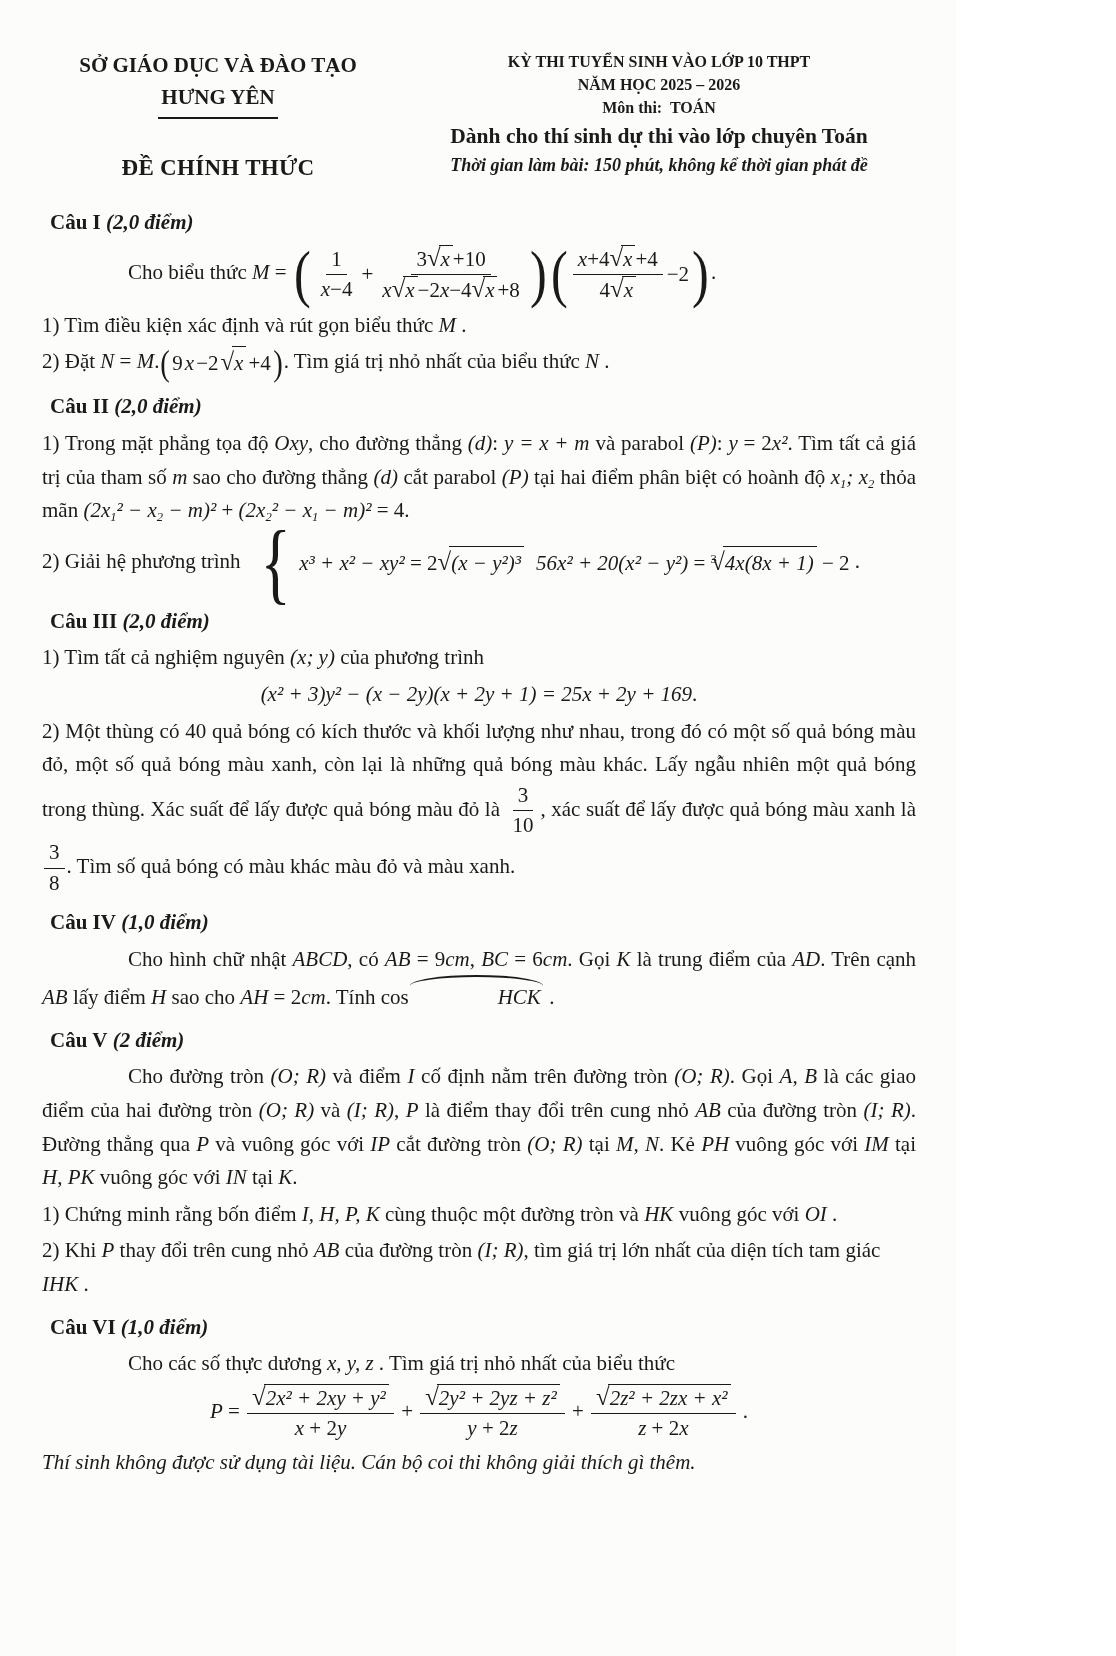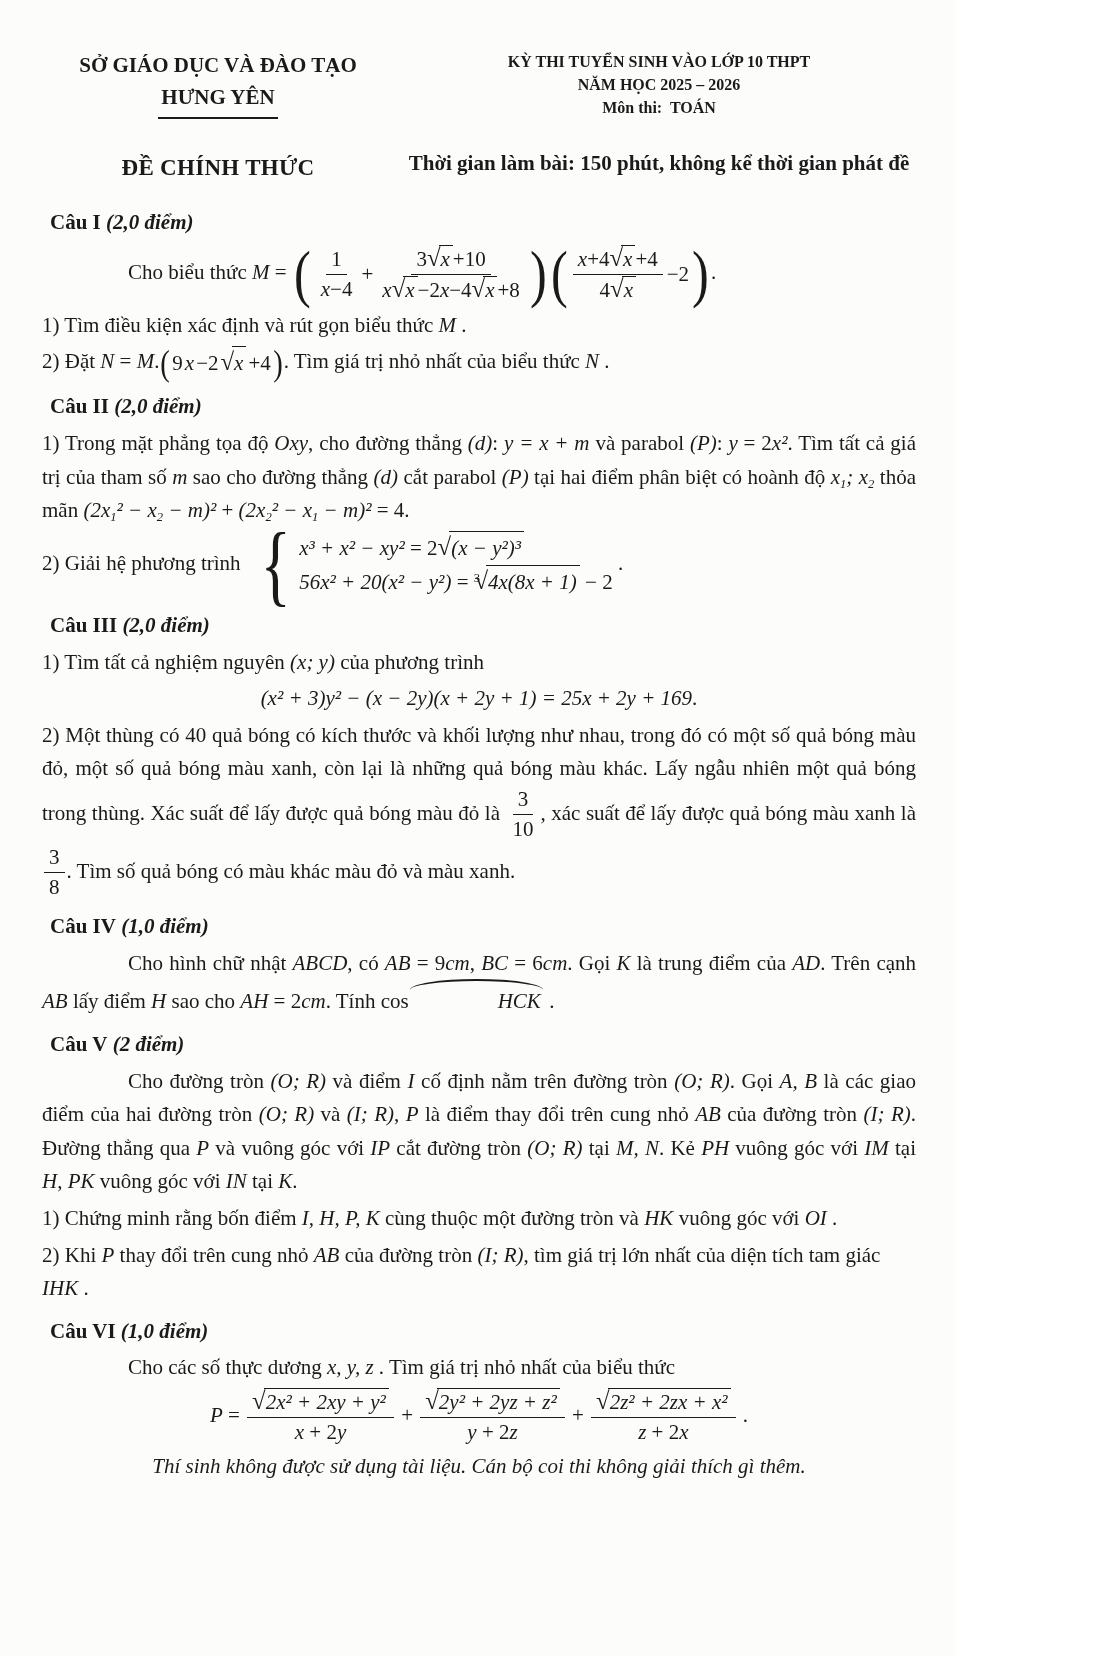--- a/index.html
+++ b/index.html
@@ -12,21 +12,21 @@
   }
   
   .hdr{display:flex;line-height:1.45;}
   .hdr-left{width:352px;text-align:center;font-weight:bold;flex:none;}
   .hl1{font-size:21px;}
   .hl2{display:inline-block;border-bottom:2.2px solid #1a1a1a;padding:0 3px 4px;font-size:21px;margin-top:2px;}
   .hl3{font-size:23px;margin-top:32px;letter-spacing:0.3px;}
   .hdr-right{flex:1;text-align:center;font-weight:bold;padding-left:8px;}
   .hr1,.hr2,.hr3{font-size:16px;}
   .hr4{font-size:21.5px;margin-top:1px;}
-  .hr5{font-size:21px;margin-top:28px;}
+  .hr5{font-size:18px;font-style:italic;}
   
   .doc{margin-top:22px;}
   .q-heading{margin:9px 8px 2px;font-weight:bold;}
   .qh-points{font-style:italic;}
   .para{margin:3px 0;}
   .indent{text-indent:86px;}
   .justify{text-align:justify;}
   .center{text-align:center;text-indent:0;}
   .it{font-style:italic;}
   sub.sb{font-size:0.6em;font-style:italic;line-height:0;vertical-align:-0.3em;}
@@ -40,46 +40,47 @@
   .msqrt .surd{font-size:1.18em;line-height:1;margin-right:-2px;}
   .msqrt .radicand{border-top:1.6px solid currentColor;padding:0 3px 0 2px;}
   .msqrt .ridx{font-size:0.6em;position:relative;top:-0.55em;margin-right:-0.45em;}
   
   .mparen{display:inline-flex;align-items:center;vertical-align:middle;text-indent:0;}
   .mparen .pg{line-height:1;transform:scaleX(0.8);font-weight:400;}
   .mparen .pbody{display:inline-flex;align-items:center;gap:2px;padding:0 1px;}
   
   .msys{display:inline-flex;align-items:center;vertical-align:middle;margin-left:8px;text-indent:0;}
   .msys .brace{font-size:4.3em;line-height:0.72;transform:scaleX(0.7);font-weight:300;margin-right:2px;}
-  .msys .rows{display:inline-flex;flex-direction:column;gap:0;text-align:left;}
+  .msys .rows{display:inline-flex;flex-direction:row;gap:12px;text-align:left;}
   .msys .row{white-space:nowrap;}
   
   .mhat{position:relative;display:inline-block;padding:5px 3px 0;}
   .mhat::before{content:"";position:absolute;left:1px;right:1px;top:-1px;height:9px;
     border-top:2px solid currentColor;border-radius:50% 50% 0 0 / 100% 100% 0 0;}
   
   .footer-end{text-align:center;font-weight:bold;margin-top:14px;letter-spacing:0.5px;}
-  .footer-note{text-align:center;font-style:italic;margin-top:4px;font-family:Liberation Serif, serif;}
+  .footer-note{font-style:italic;margin-top:4px;font-family:Liberation Serif, serif;}
 </style>
 </head>
 <body>
 
 <div class="page">
   <div class="hdr">
     <div class="hdr-left">
       <div class="hl1">SỞ GIÁO DỤC VÀ ĐÀO TẠO</div>
       <div>
         <span class="hl2">HƯNG YÊN</span>
       </div>
       <div class="hl3">ĐỀ CHÍNH THỨC</div>
     </div>
     <div class="hdr-right">
       <div class="hr1">KỲ THI TUYỂN SINH VÀO LỚP 10 THPT</div>
       <div class="hr2">NĂM HỌC 2025 – 2026</div>
       <div class="hr3">Môn thi:&nbsp; TOÁN</div>
+      <div class="hr4">Dành cho thí sinh dự thi vào lớp chuyên Toán</div>
       <div class="hr5">Thời gian làm bài: 150 phút, không kể thời gian phát đề</div>
     </div>
   </div>
 
   <div class="doc">
       <p class="q-heading"><span class="qh-title">Câu I</span><span class="qh-points"> (2,0 điểm)</span></p>
       <p class="para indent"><span class="rm">Cho biểu thức </span><span class="it">M</span><span class="rm"> = </span><span class="mparen">
           <span class="pg" style="font-size: 3em;">(</span>
           <span class="pbody">
             <span class="mfrac">

